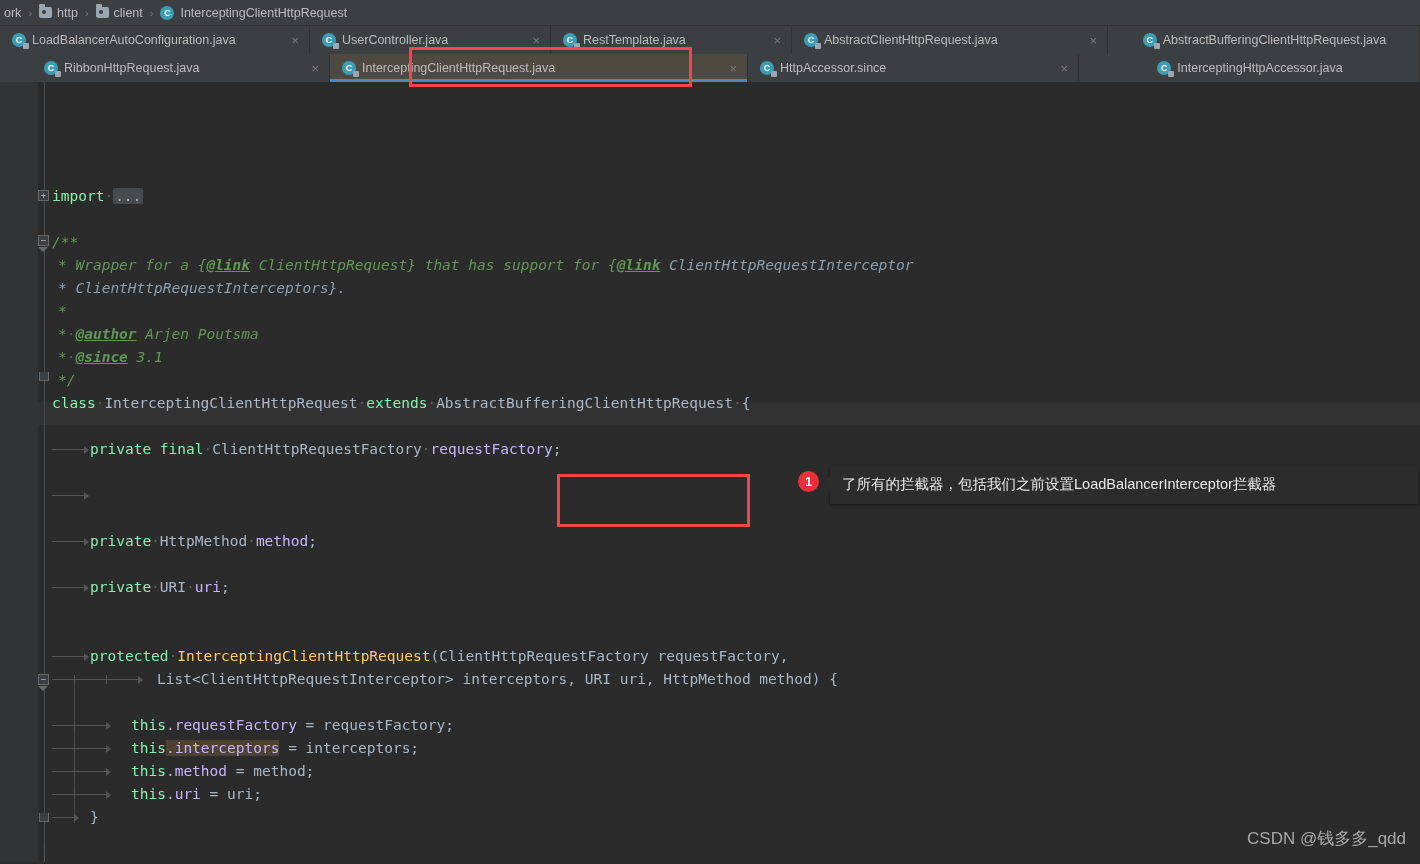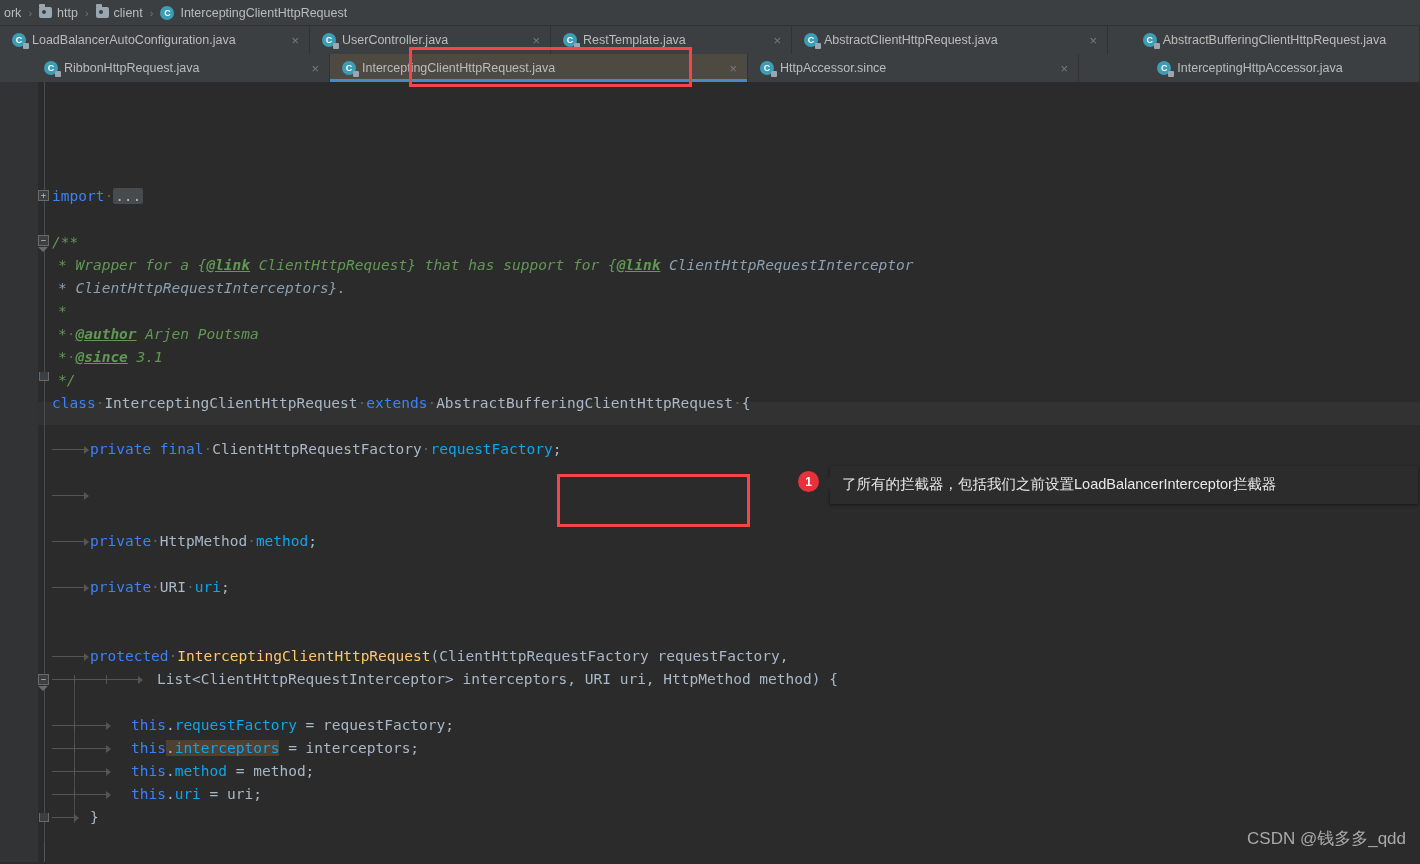--- a/index.html
+++ b/index.html
@@ -152,23 +152,23 @@
     left: 0; top: 0; right: 0; bottom: 0;
     font-family: "DejaVu Sans Mono", monospace;
     font-size: 14.5px;
     line-height: 23px;
     color: #A9B7C6;
     white-space: pre;
   }
   .cl { position: absolute; left: 52px; height: 23px; white-space: pre; }
 
   
-  .kw  { color: #3b82f6; }
+  .kw  { color: #86efac; }
   .cls { color: #A9B7C6; }
-  .fld { color: #0ea5e9; }
+  .fld { color: #c4b5fd; }
   .cmt { color: #629755; font-style: italic; }
   .cmt-tag { color: #629755; font-style: italic; text-decoration: underline; font-weight: bold;}
   .cmt-ref { color: #8A9FB0; font-style: italic; }
   .op  { color: #A9B7C6; }
 
   .dot { color: #5C6164; }
 
   
   .fold {
     position: absolute;

